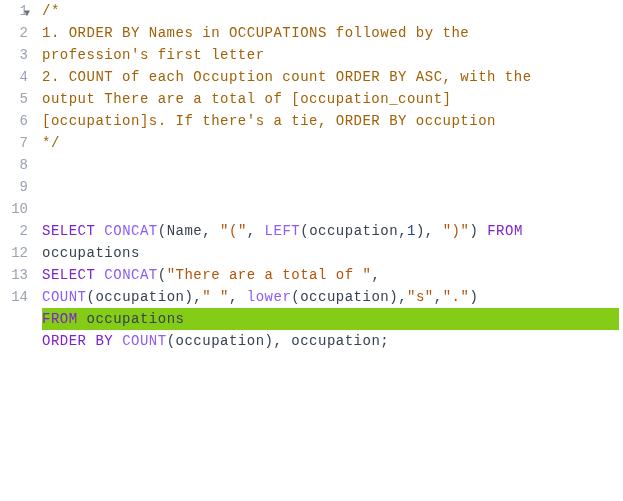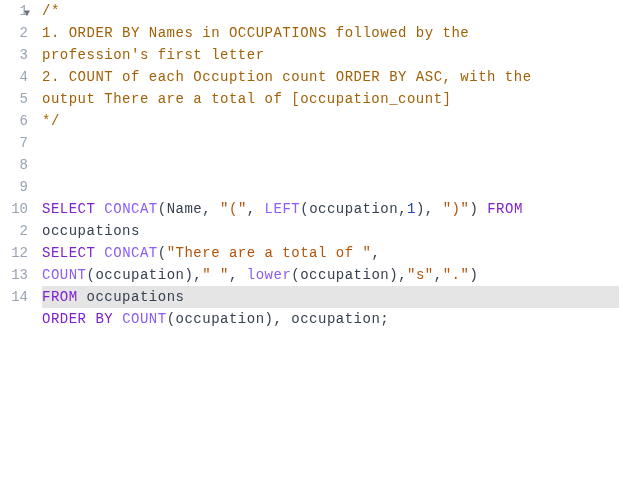--- a/index.html
+++ b/index.html
@@ -32,21 +32,21 @@
       flex: 1;
       padding-left: 6px;
       padding-right: 4px;
     }
     .line {
       height: 22px;
       white-space: pre;
       letter-spacing: 0.5px;
     }
     .line.active {
-      background: #e5e5e5;
+      background: #84cc16;
     }
     .comment { color: #a16207; }
     .keyword { color: #7e22ce; }
     .func { color: #8b5cf6; }
     .paren { color: #374151; }
     .str { color: #b45309; }
     .num { color: #1e40af; }
     .ident { color: #374151; }
     .op { color: #374151; }
   </style>
@@ -70,20 +70,21 @@
     <div><span>13</span></div>
     <div><span>14</span></div>
   </div>
 
   <div class="code">
     <div class="line"><span class="comment">/*</span></div>
     <div class="line"><span class="comment">1. ORDER BY Names in OCCUPATIONS followed by the </span></div>
     <div class="line"><span class="comment">profession's first letter</span></div>
     <div class="line"><span class="comment">2. COUNT of each Occuption count ORDER BY ASC, with the </span></div>
     <div class="line"><span class="comment">output There are a total of [occupation_count] </span></div>
+    <div class="line"><span class="comment">[occupation]s. If there's a tie, ORDER BY occuption</span></div>
     <div class="line"><span class="comment">*/</span></div>
     <div class="line"></div>
     <div class="line"></div>
     <div class="line"></div>
     <div class="line"><span class="keyword">SELECT</span> <span class="func">CONCAT</span><span class="paren">(</span><span class="ident">Name</span><span class="op">, </span><span class="str">"("</span><span class="op">, </span><span class="func">LEFT</span><span class="paren">(</span><span class="ident">occupation</span><span class="op">,</span><span class="num">1</span><span class="paren">)</span><span class="op">, </span><span class="str">")"</span><span class="paren">)</span> <span class="keyword">FROM</span> </div>
     <div class="line"><span class="ident">occupations</span></div>
     <div class="line"><span class="keyword">SELECT</span> <span class="func">CONCAT</span><span class="paren">(</span><span class="str">"There are a total of "</span><span class="op">, </span></div>
     <div class="line"><span class="func">COUNT</span><span class="paren">(</span><span class="ident">occupation</span><span class="paren">)</span><span class="op">,</span><span class="str">" "</span><span class="op">, </span><span class="func">lower</span><span class="paren">(</span><span class="ident">occupation</span><span class="paren">)</span><span class="op">,</span><span class="str">"s"</span><span class="op">,</span><span class="str">"."</span><span class="paren">)</span></div>
     <div class="line active"><span class="keyword">FROM</span> <span class="ident">occupations</span></div>
     <div class="line"><span class="keyword">ORDER BY</span> <span class="func">COUNT</span><span class="paren">(</span><span class="ident">occupation</span><span class="paren">)</span><span class="op">, </span><span class="ident">occupation</span><span class="op">;</span></div>

